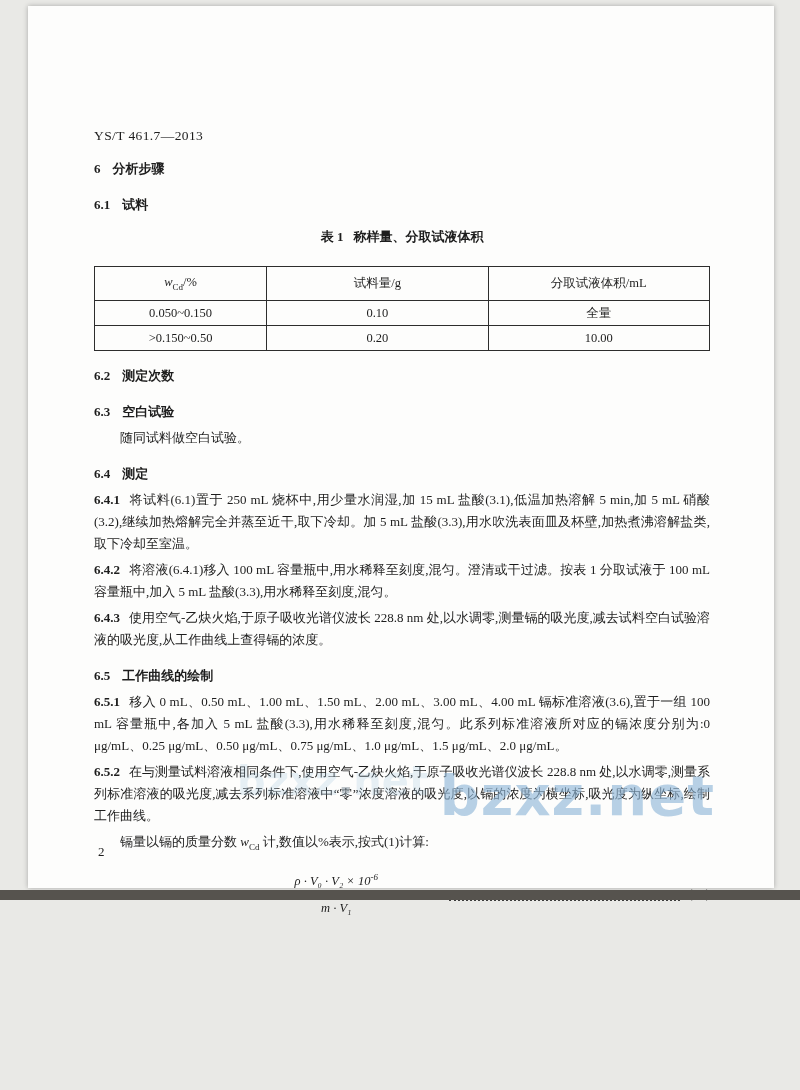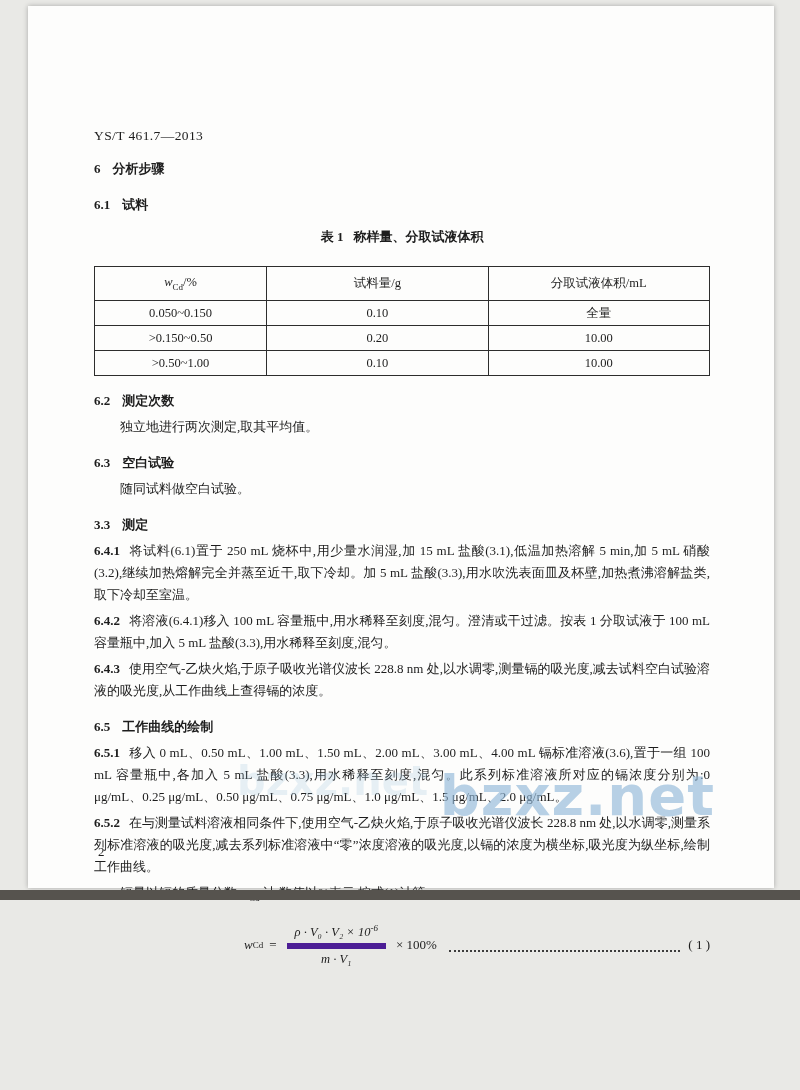--- a/index.html
+++ b/index.html
@@ -110,37 +110,31 @@
         <tr>
           <td>0.050~0.150</td>
           <td>0.10</td>
           <td>全量</td>
         </tr>
         <tr>
           <td>&gt;0.150~0.50</td>
           <td>0.20</td>
           <td>10.00</td>
         </tr>
-        <tr>
-          <td>&gt;0.50~1.00</td>
-          <td>0.10</td>
-          <td>10.00</td>
-        </tr>
       </tbody>
     </table>
 
     <h2 class="heading"><span class="h-num">6.2</span><span>测定次数</span></h2>
 
-    <p class="para indent">独立地进行两次测定,取其平均值。</p>
 
     <h2 class="heading"><span class="h-num">6.3</span><span>空白试验</span></h2>
 
     <p class="para indent">随同试料做空白试验。</p>
 
-    <h2 class="heading"><span class="h-num">3.3</span><span>测定</span></h2>
+    <h2 class="heading"><span class="h-num">6.4</span><span>测定</span></h2>
 
     <p class="para"><span class="c-num">6.4.1</span><span>将试料(6.1)置于 250 mL 烧杯中,用少量水润湿,加 15 mL 盐酸(3.1),低温加热溶解 5 min,加 5 mL 硝酸(3.2),继续加热熔解完全并蒸至近干,取下冷却。加 5 mL 盐酸(3.3),用水吹洗表面皿及杯壁,加热煮沸溶解盐类,取下冷却至室温。</span></p>
 
     <p class="para"><span class="c-num">6.4.2</span><span>将溶液(6.4.1)移入 100 mL 容量瓶中,用水稀释至刻度,混匀。澄清或干过滤。按表 1 分取试液于 100 mL 容量瓶中,加入 5 mL 盐酸(3.3),用水稀释至刻度,混匀。</span></p>
 
     <p class="para"><span class="c-num">6.4.3</span><span>使用空气-乙炔火焰,于原子吸收光谱仪波长 228.8 nm 处,以水调零,测量镉的吸光度,减去试料空白试验溶液的吸光度,从工作曲线上查得镉的浓度。</span></p>
 
     <h2 class="heading"><span class="h-num">6.5</span><span>工作曲线的绘制</span></h2>
 
     <p class="para"><span class="c-num">6.5.1</span><span>移入 0 mL、0.50 mL、1.00 mL、1.50 mL、2.00 mL、3.00 mL、4.00 mL 镉标准溶液(3.6),置于一组 100 mL 容量瓶中,各加入 5 mL 盐酸(3.3),用水稀释至刻度,混匀。此系列标准溶液所对应的镉浓度分别为:0 μg/mL、0.25 μg/mL、0.50 μg/mL、0.75 μg/mL、1.0 μg/mL、1.5 μg/mL、2.0 μg/mL。</span></p>

